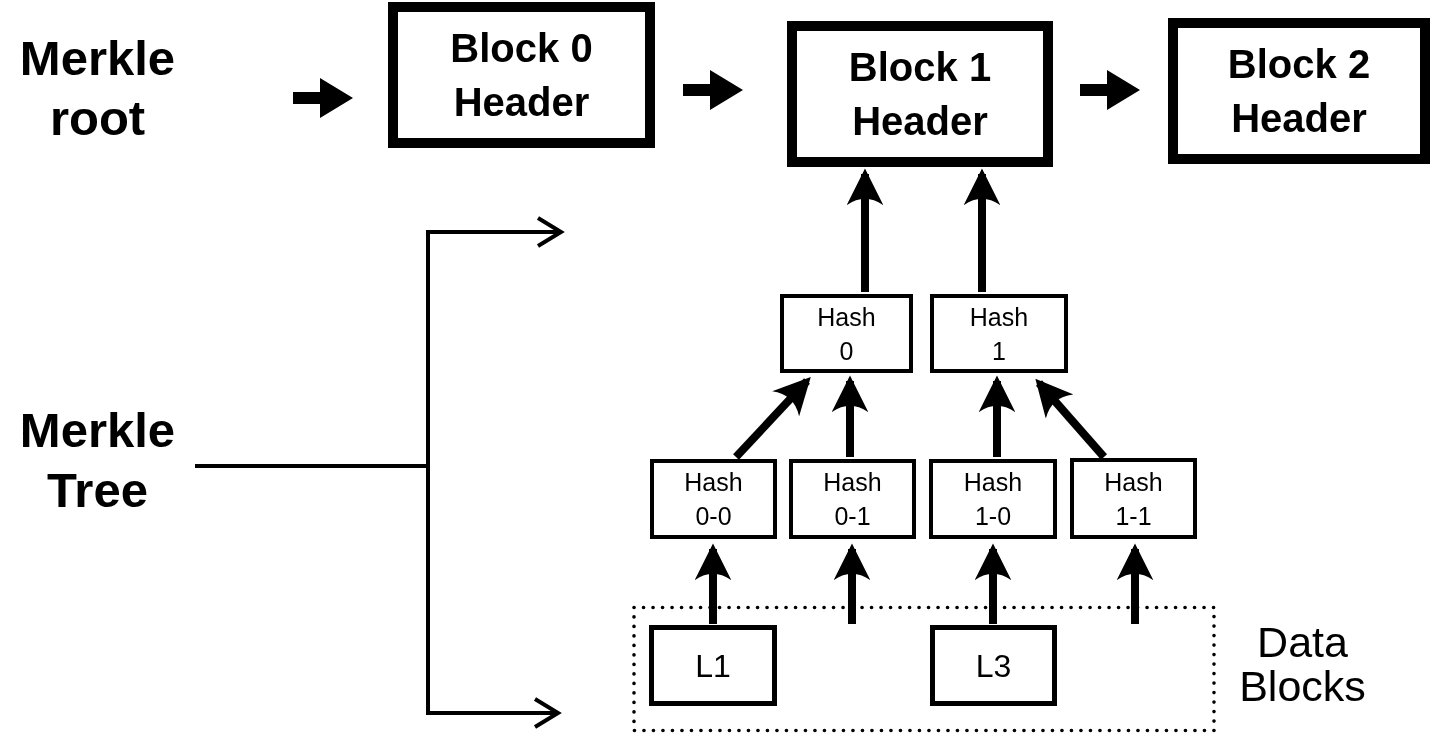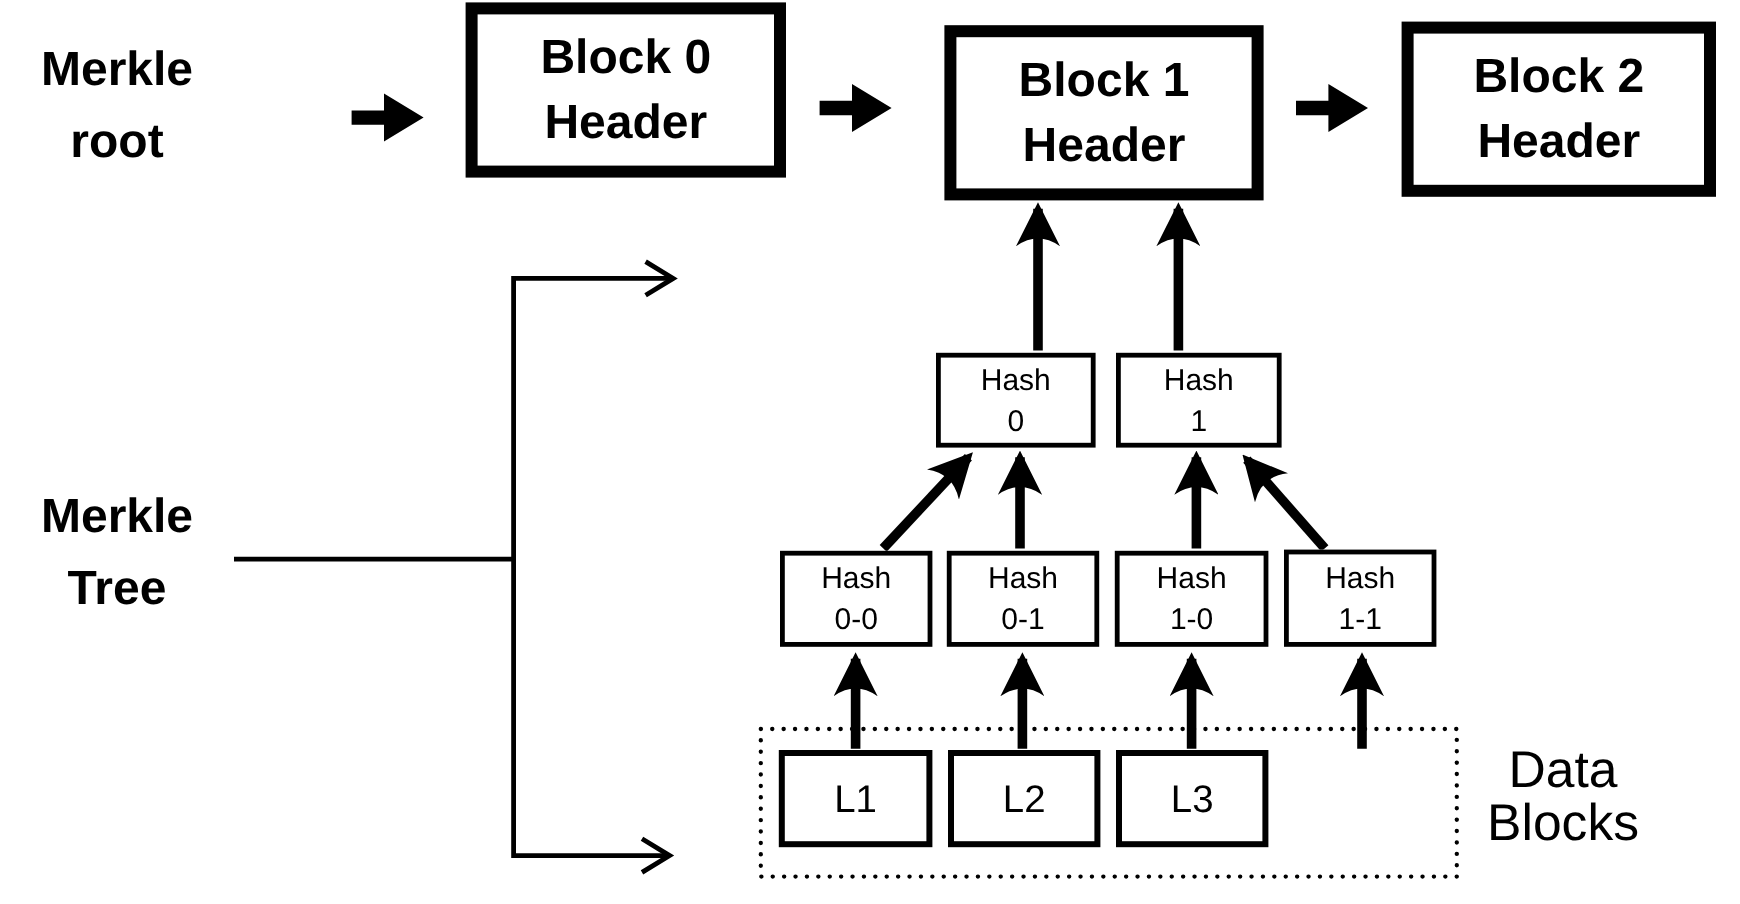--- a/index.html
+++ b/index.html
@@ -49,21 +49,21 @@
     font-size: 32px;
     line-height: 36px;
   }
   .floating-label {
     position: absolute;
     text-align: center;
     white-space: pre-line;
   }
   .big-label {
     font-weight: bold;
-    font-size: 40px;
+    font-size: 49px;
     line-height: 60px;
   }
   .side-label {
     font-size: 43px;
     line-height: 44px;
   }
 </style>
 </head>
 <body>
 
@@ -125,16 +125,15 @@
   <div class="box hash-box" style="left:650px; top:459px; width:127px; height:80px;">Hash
 0-0</div>
   <div class="box hash-box" style="left:789px; top:459px; width:127px; height:80px;">Hash
 0-1</div>
   <div class="box hash-box" style="left:929px; top:459px; width:128px; height:80px;">Hash
 1-0</div>
   <div class="box hash-box" style="left:1070px; top:458px; width:127px; height:81px;">Hash
 1-1</div>
 
   <div class="box leaf-box" style="left:649px; top:625px; width:128px; height:81px;">L1</div>
-  <div class="box leaf-box" style="left:790px; top:625px; width:127px; height:81px;">L2</div>
   <div class="box leaf-box" style="left:930px; top:625px; width:127px; height:81px;">L3</div>
 
 </div>
 
 </body></html>

